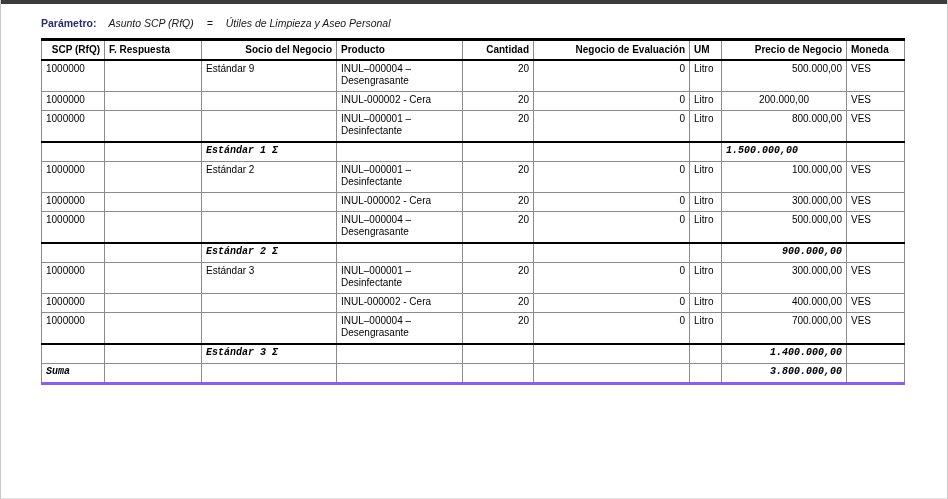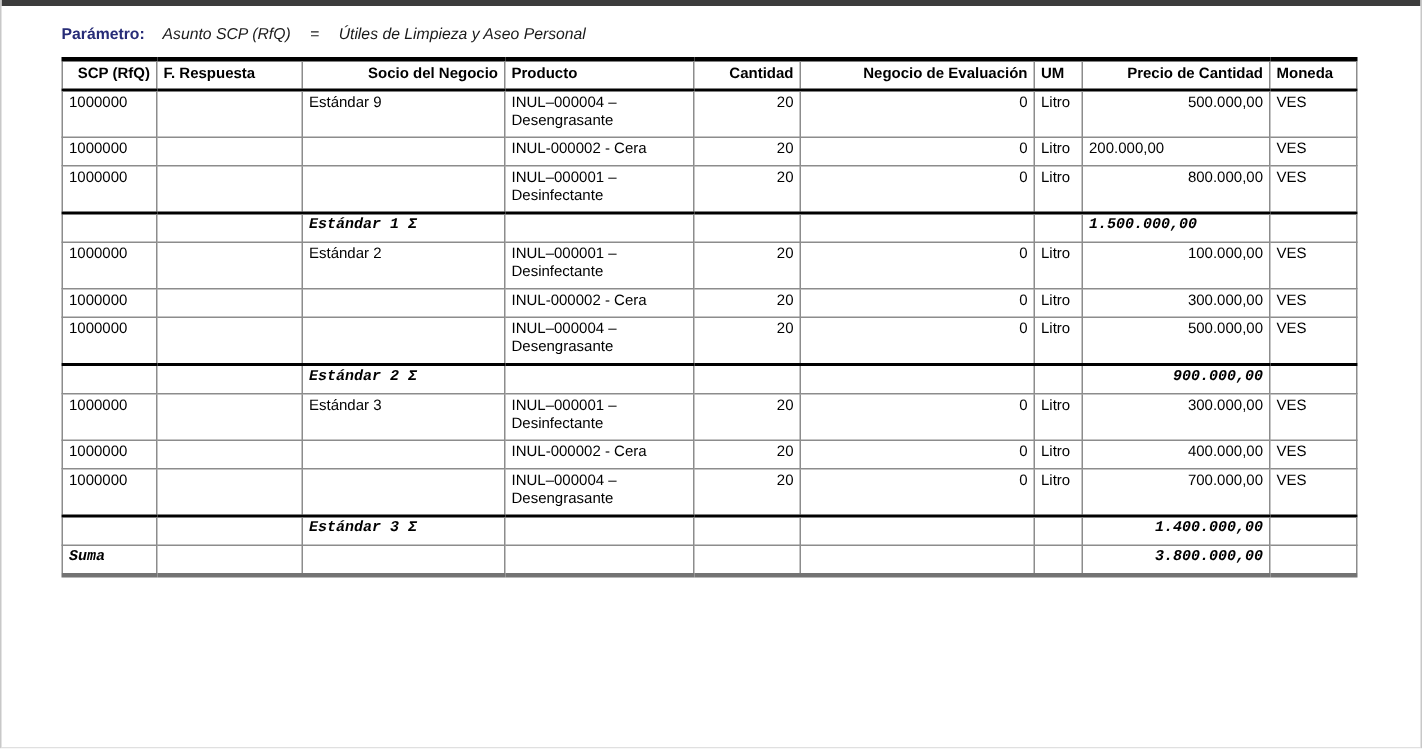--- a/index.html
+++ b/index.html
@@ -78,21 +78,21 @@
   }
   table.report tr.data td { height: 18px; }
   table.report tr.subtotal td,
   table.report tr.total td {
     font-weight: bold;
     font-style: italic;
     height: 17px;
     font-family: Liberation Mono, monospace;
   }
   table.report tr.subtotal td { border-top: 2px solid #000; }
-  table.report tr.total td { border-bottom: 3px solid #737373; }
+  table.report tr.total td { border-bottom: 3px solid #8b5cf6; }
 </style>
 </head>
 <body>
 
 <div class="page">
   <div class="top-bar" style="background: rgb(60, 60, 60);"></div>
 
 
   <div class="param-row">
     <span class="param-label accent" style="color: rgb(39, 44, 119);">Parámetro:</span>
@@ -115,21 +115,21 @@
       </colgroup>
     <thead>
       <tr id="header-row">
           <th style="text-align: right;">SCP (RfQ)</th>
           <th style="text-align: left;">F. Respuesta</th>
           <th style="text-align: right;">Socio del Negocio</th>
           <th style="text-align: left;">Producto</th>
           <th style="text-align: right;">Cantidad</th>
           <th style="text-align: right;">Negocio de Evaluación</th>
           <th style="text-align: left;">UM</th>
-          <th style="text-align: right;">Precio de Cantidad</th>
+          <th style="text-align: right;">Precio de Negocio</th>
           <th style="text-align: left;">Moneda</th>
         </tr>
     </thead>
     <tbody id="table-body">
         <tr class="data">
           <td style="text-align: left;">1000000</td>
           <td style="text-align: left;"></td>
           <td style="text-align: left;">Estándar 9</td>
           <td style="text-align: left;">INUL–000004 – Desengrasante</td>
           <td style="text-align: right;">20</td>
@@ -139,21 +139,21 @@
           <td style="text-align: left;">VES</td>
         </tr>
         <tr class="data">
           <td style="text-align: left;">1000000</td>
           <td style="text-align: left;"></td>
           <td style="text-align: left;"></td>
           <td style="text-align: left;">INUL-000002 - Cera</td>
           <td style="text-align: right;">20</td>
           <td style="text-align: right;">0</td>
           <td style="text-align: left;">Litro</td>
-          <td style="text-align: left;">200.000,00</td>
+          <td style="text-align: center;">200.000,00</td>
           <td style="text-align: left;">VES</td>
         </tr>
         <tr class="data">
           <td style="text-align: left;">1000000</td>
           <td style="text-align: left;"></td>
           <td style="text-align: left;"></td>
           <td style="text-align: left;">INUL–000001 – Desinfectante</td>
           <td style="text-align: right;">20</td>
           <td style="text-align: right;">0</td>
           <td style="text-align: left;">Litro</td>

